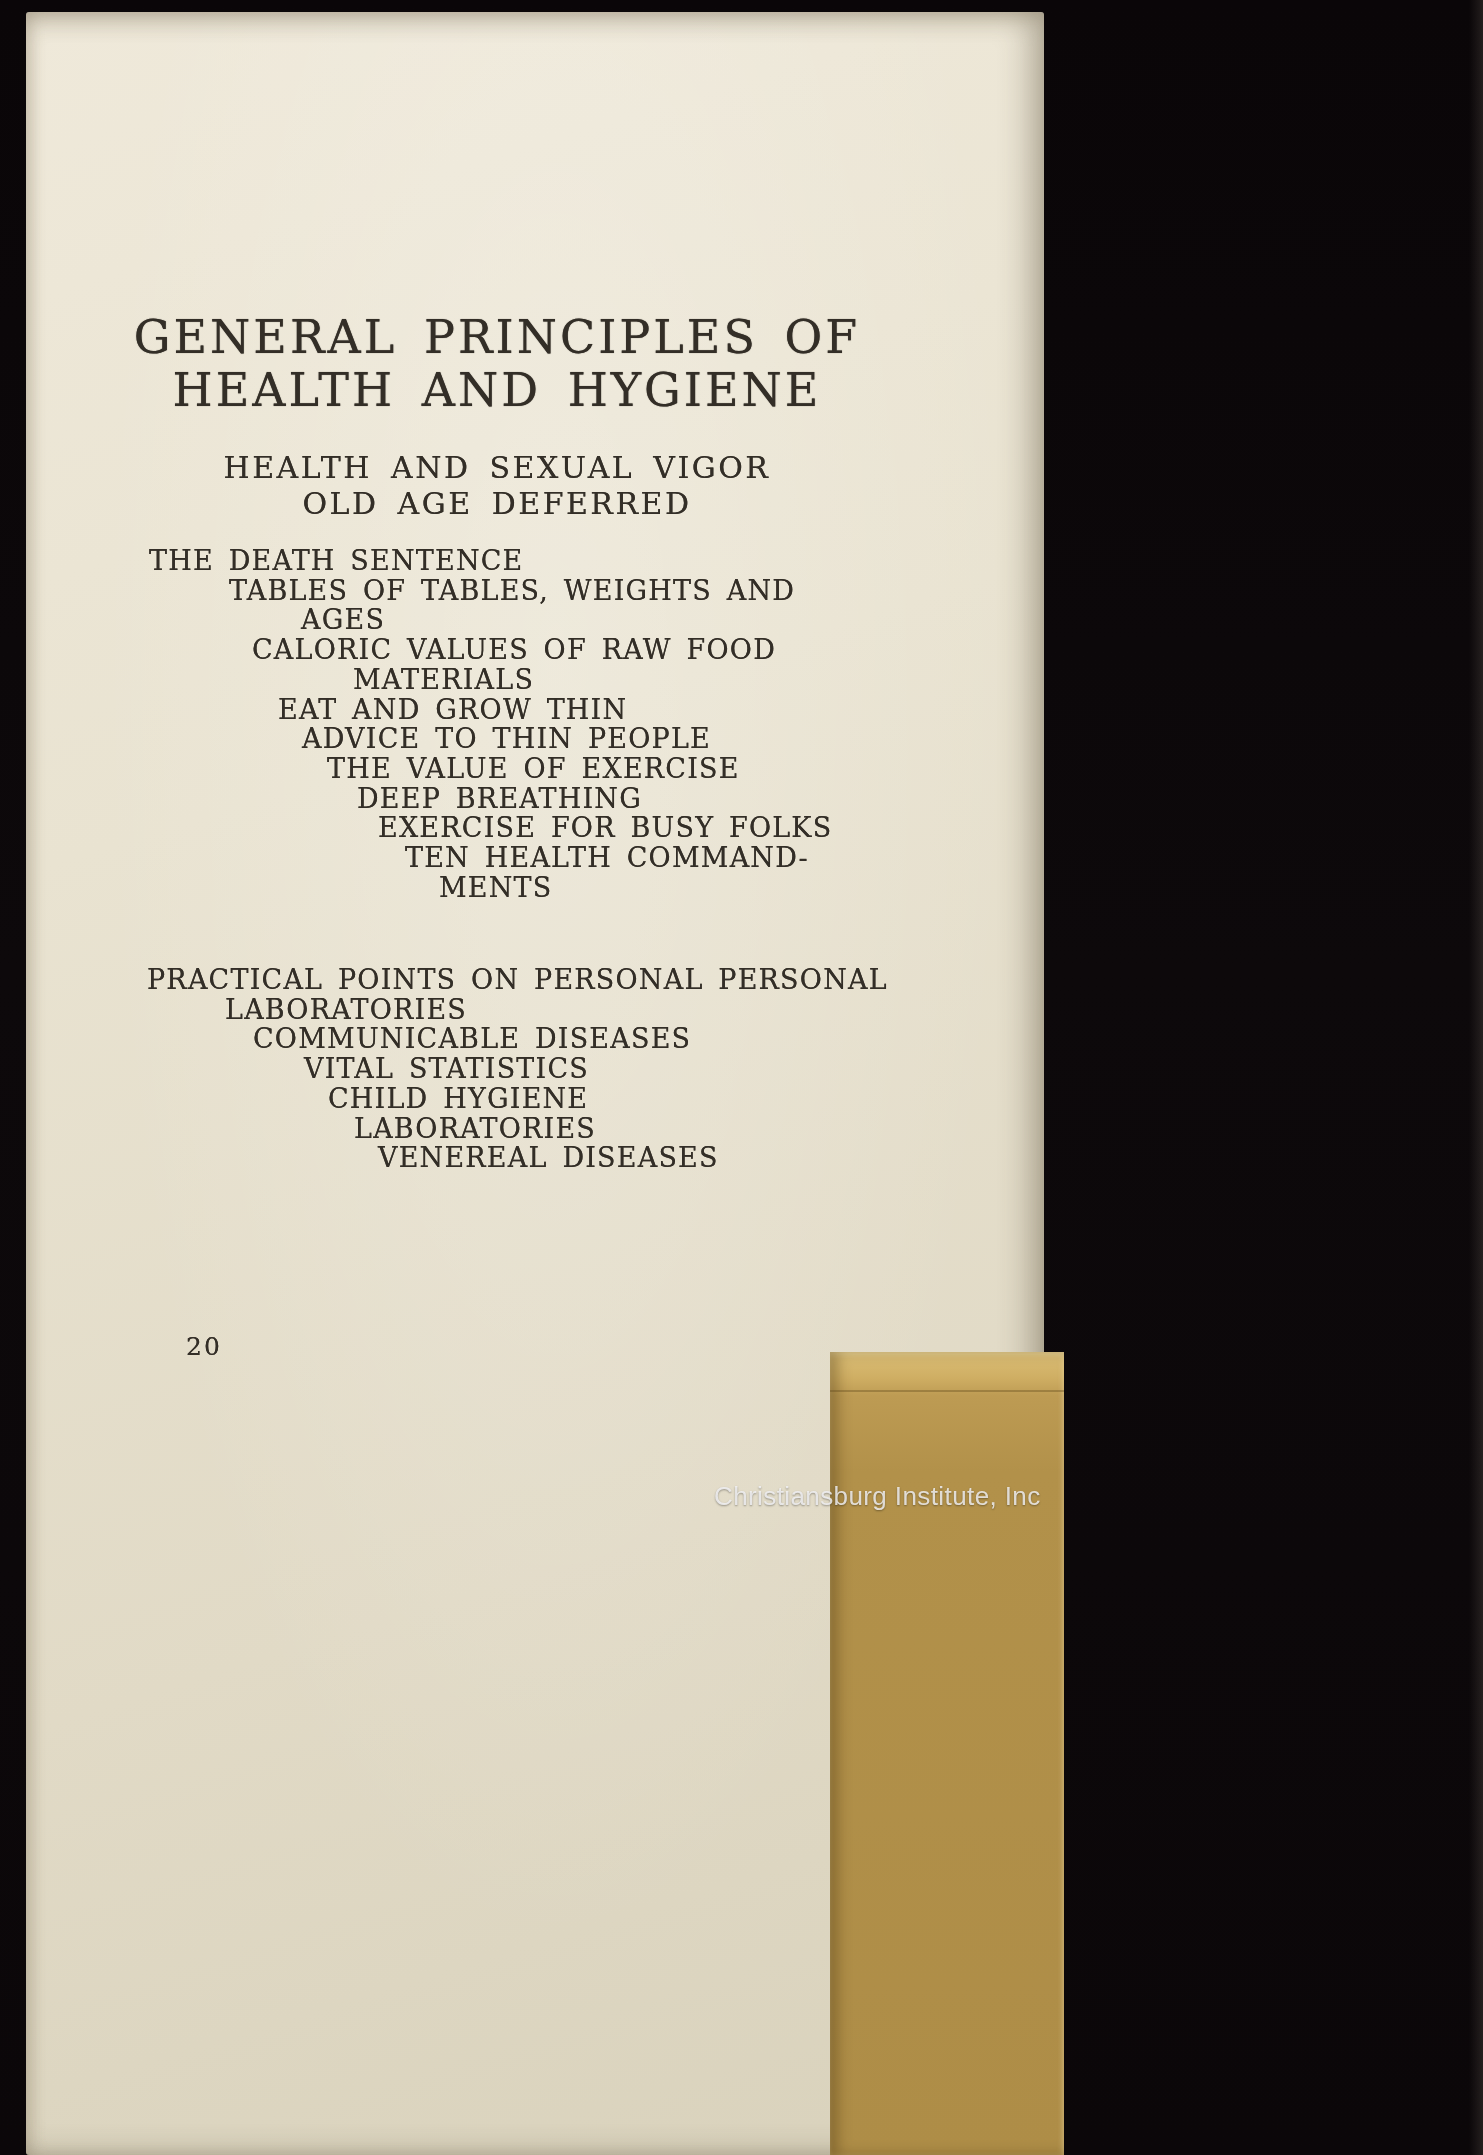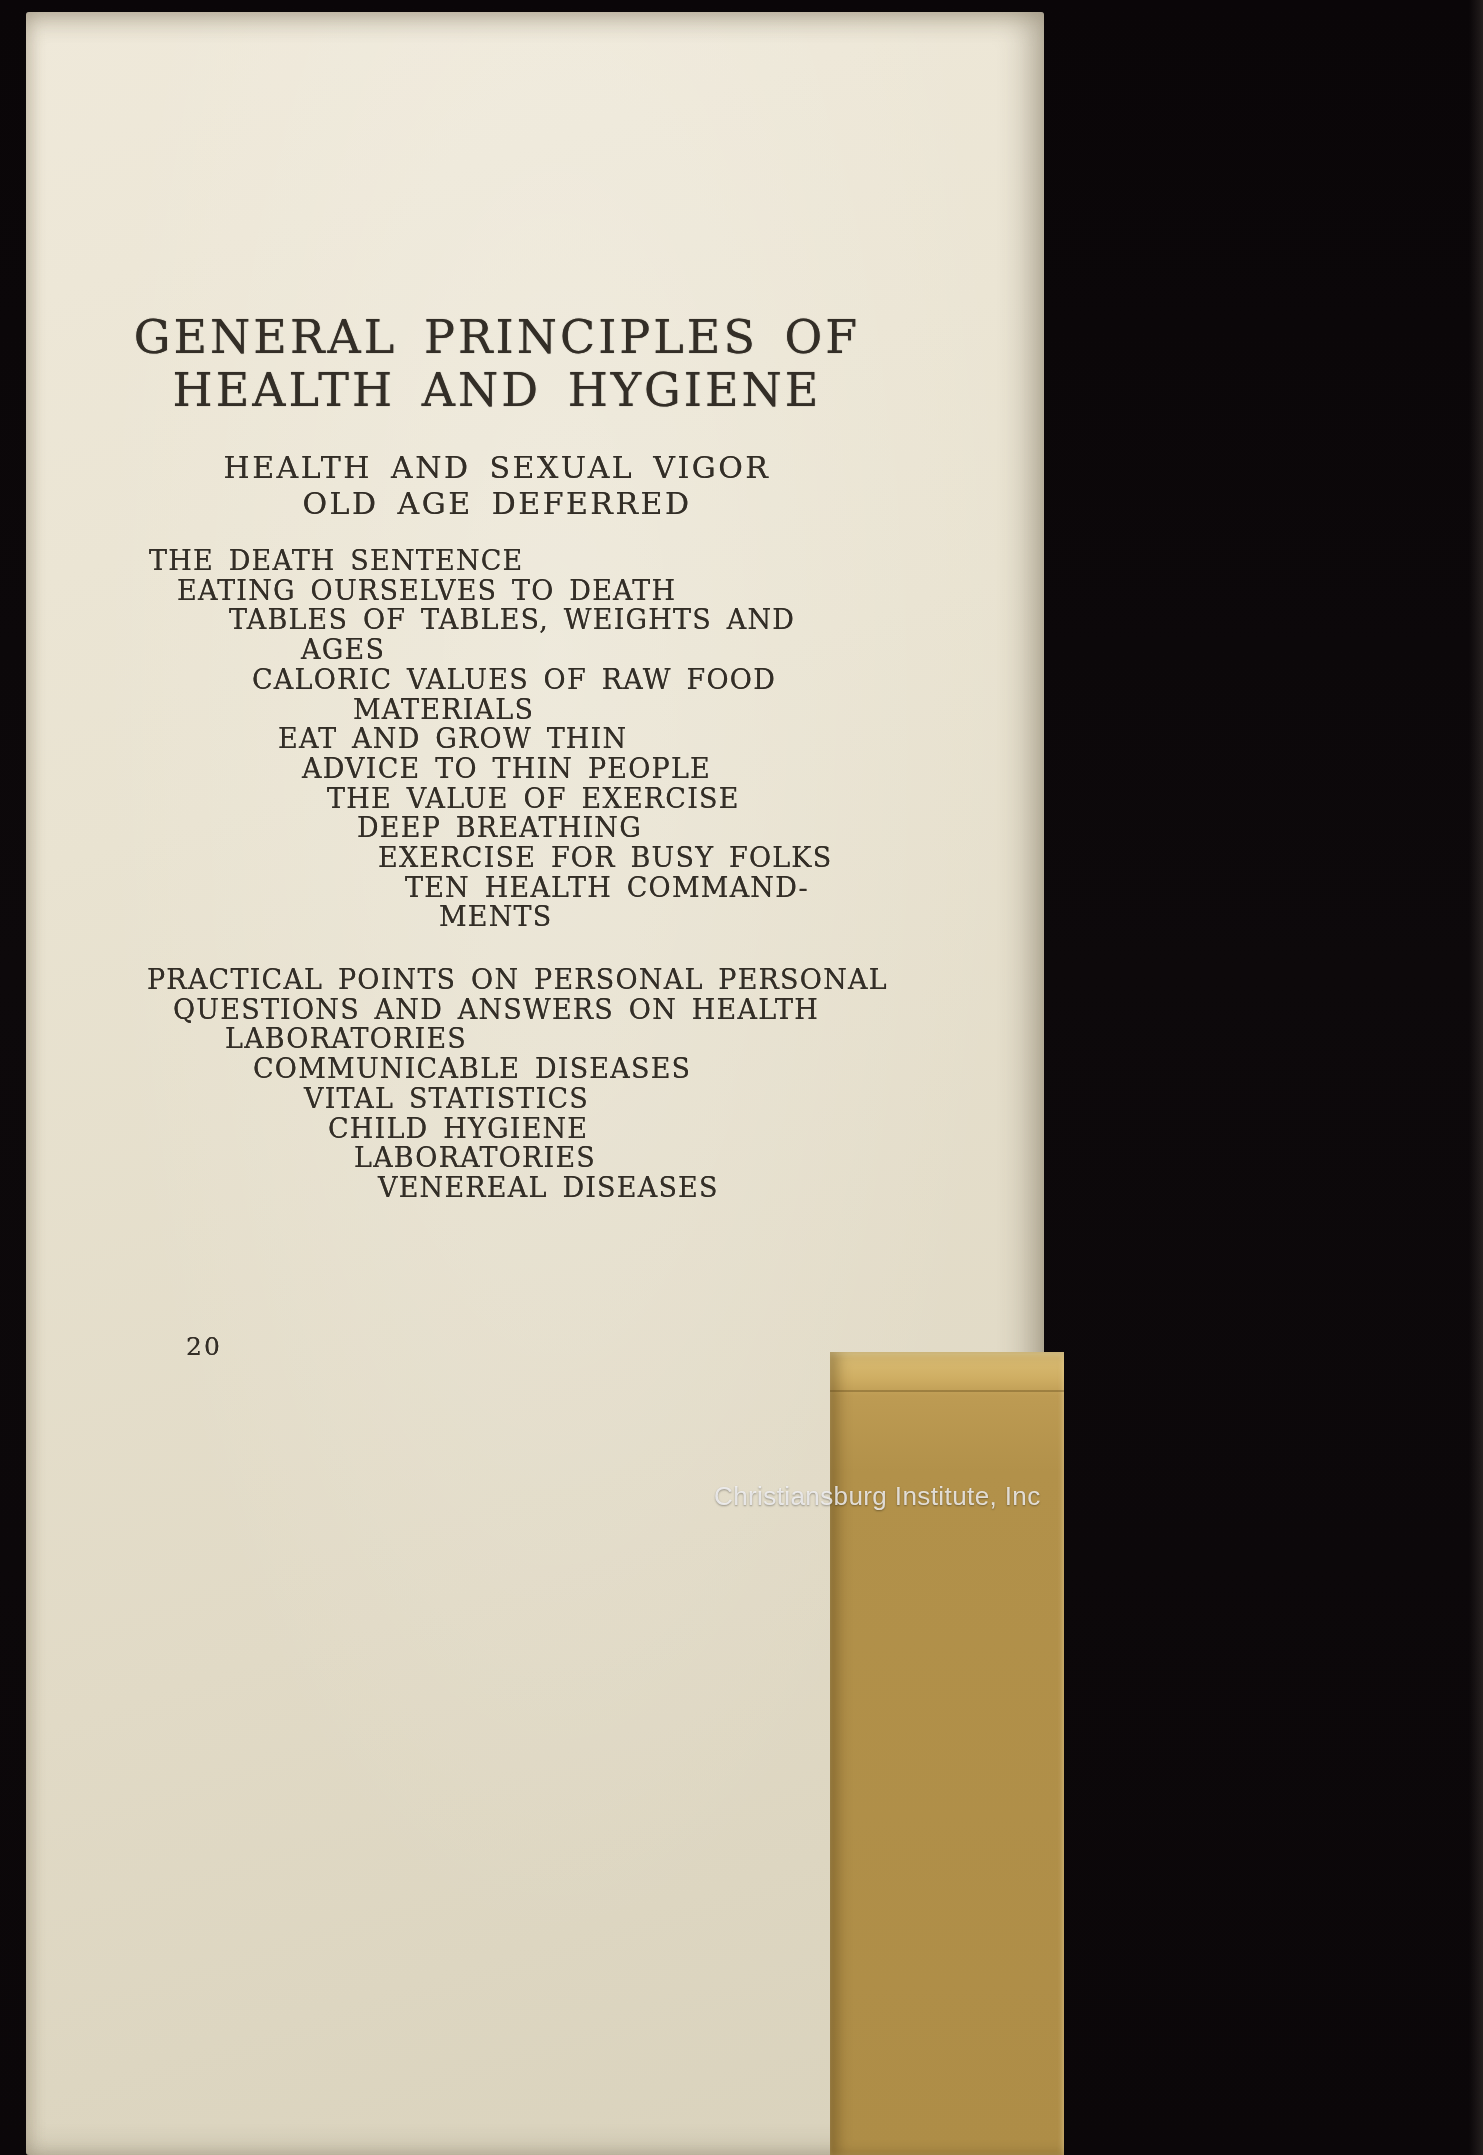--- a/index.html
+++ b/index.html
@@ -138,37 +138,35 @@
       <div>HEALTH AND HYGIENE</div>
     </div>
 
     <div class="centered subtitle">
       <div>HEALTH AND SEXUAL VIGOR</div>
       <div>OLD AGE DEFERRED</div>
     </div>
 
     <div class="toc toc-block1">
         <div class="toc-line" style="padding-left: 123px;">THE DEATH SENTENCE</div>
-        <div class="toc-line" style="padding-left: 151px;">EATING OURSELVES TO DEATH</div>
         <div class="toc-line" style="padding-left: 203px;">TABLES OF TABLES, WEIGHTS AND</div>
         <div class="toc-line" style="padding-left: 275px;">AGES</div>
         <div class="toc-line" style="padding-left: 226px;">CALORIC VALUES OF RAW FOOD</div>
         <div class="toc-line" style="padding-left: 327px;">MATERIALS</div>
         <div class="toc-line" style="padding-left: 252px;">EAT AND GROW THIN</div>
         <div class="toc-line" style="padding-left: 276px;">ADVICE TO THIN PEOPLE</div>
         <div class="toc-line" style="padding-left: 301px;">THE VALUE OF EXERCISE</div>
         <div class="toc-line" style="padding-left: 331px;">DEEP BREATHING</div>
         <div class="toc-line" style="padding-left: 352px;">EXERCISE FOR BUSY FOLKS</div>
         <div class="toc-line" style="padding-left: 379px;">TEN HEALTH COMMAND-</div>
         <div class="toc-line" style="padding-left: 413px;">MENTS</div>
       </div>
 
     <div class="toc toc-block2">
         <div class="toc-line" style="padding-left: 121px;">PRACTICAL POINTS ON PERSONAL PERSONAL</div>
-        <div class="toc-line" style="padding-left: 147px;">QUESTIONS AND ANSWERS ON HEALTH</div>
         <div class="toc-line" style="padding-left: 199px;">LABORATORIES</div>
         <div class="toc-line" style="padding-left: 227px;">COMMUNICABLE DISEASES</div>
         <div class="toc-line" style="padding-left: 278px;">VITAL STATISTICS</div>
         <div class="toc-line" style="padding-left: 302px;">CHILD HYGIENE</div>
         <div class="toc-line" style="padding-left: 328px;">LABORATORIES</div>
         <div class="toc-line" style="padding-left: 352px;">VENEREAL DISEASES</div>
       </div>
 
     <div class="page-number">20</div>
 

